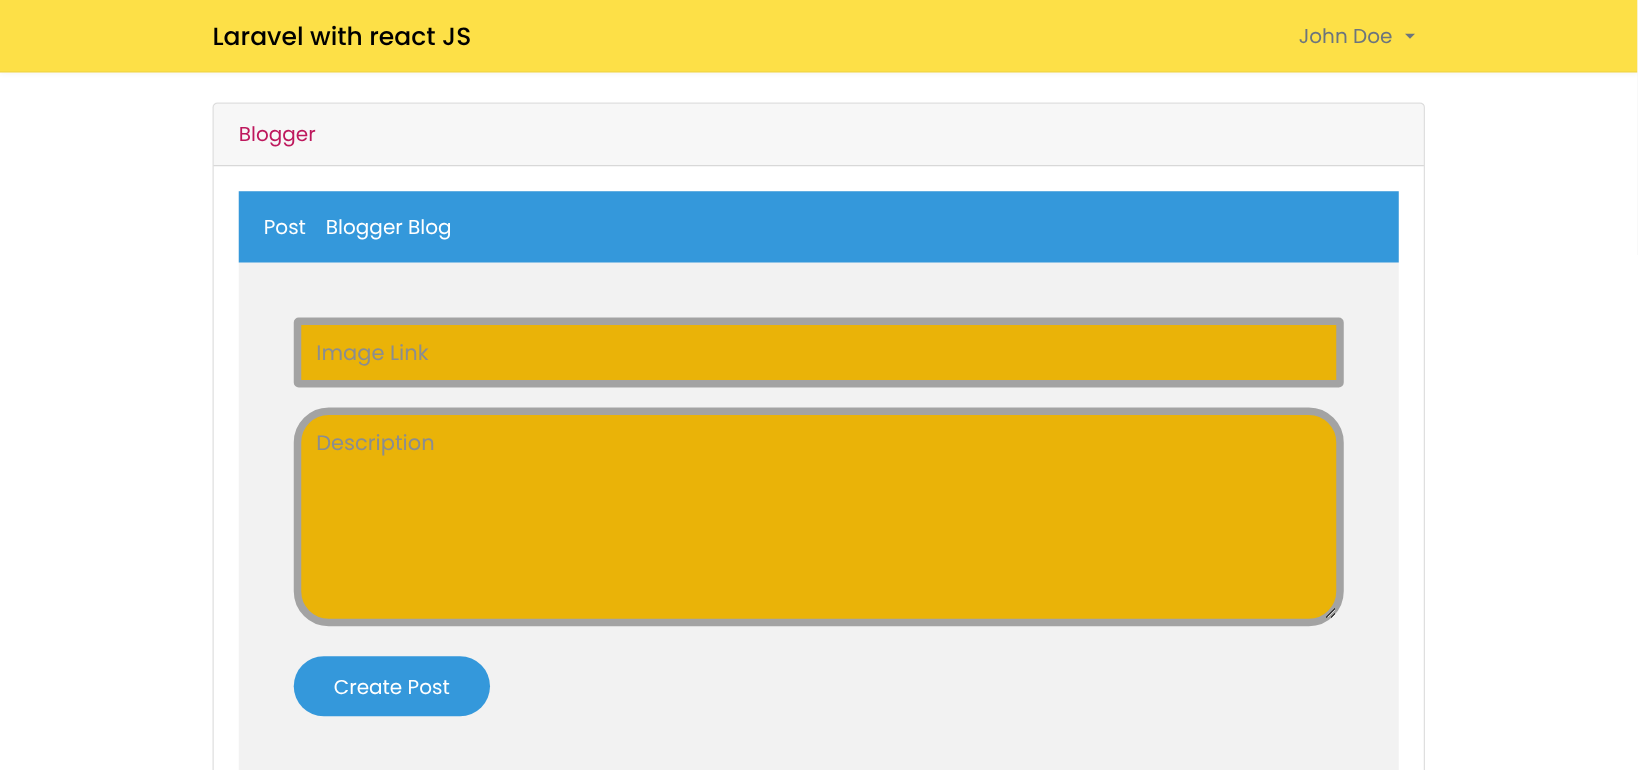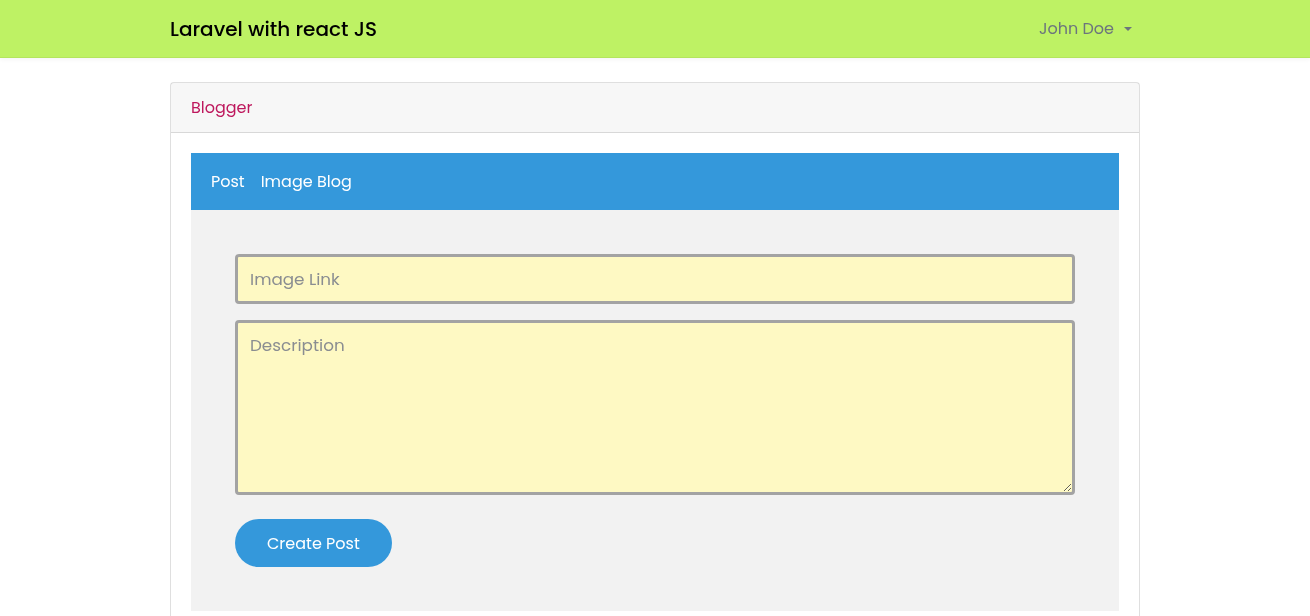--- a/index.html
+++ b/index.html
@@ -9,21 +9,21 @@
     }
     
     body {
       font-family: Poppins, -apple-system, BlinkMacSystemFont, "Segoe UI", Roboto, "Helvetica Neue", Arial, sans-serif;
       background: #fff;
       color: #212529;
       overflow-y: scroll;
     }
     
     .navbar {
-      background: #bef264;
+      background: #fde047;
       padding: 0.5rem 4px;
       box-shadow: 0 2px 4px rgba(0,0,0,0.04);
       border-bottom: 1px solid rgba(0,0,0,0.05);
     }
     
     .container {
       max-width: 1000px;
       margin: 0 auto;
       padding: 0 15px;
     }
@@ -113,34 +113,35 @@
       margin-bottom: 1rem;
     }
     
     .form-control {
       display: block;
       width: 100%;
       padding: 0.6rem 0.75rem;
       font-size: 1.05rem;
       line-height: 1.5;
       color: #495057;
-      background-color: #fef9c3;
-      border: 3px solid #a3a3a3;
+      background-color: #eab308;
+      border: 6px solid #a3a3a3;
       border-radius: 0.25rem;
       font-family: inherit;
     }
     
     .form-control::placeholder {
       color: #8a8d91;
       opacity: 1;
     }
     
     textarea.form-control {
       min-height: 175px;
       resize: vertical;
+      border-radius: 28px;
     }
     
     .btn-create {
       display: inline-block;
       padding: 0.7rem 2rem;
       font-size: 1rem;
       color: #fff;
       background: #3498db;
       border: none;
       border-radius: 30px;
@@ -164,21 +165,21 @@
   </div>
 </nav>
 
 <div class="container main-content">
   <div class="card">
     <div class="card-header">Blogger</div>
     <div class="card-body">
       <div class="inner-wrap">
         <div class="subnav">
           <a href="#">Post</a>
-          <a href="#">Image Blog</a>
+          <a href="#">Blogger Blog</a>
         </div>
         <div class="form-area">
           <div class="form-group">
             <input type="text" class="form-control" placeholder="Image Link" style="">
           </div>
           <div class="form-group">
             <textarea class="form-control" placeholder="Description" style=""></textarea>
           </div>
           <button class="btn-create">Create Post</button>
         </div>

